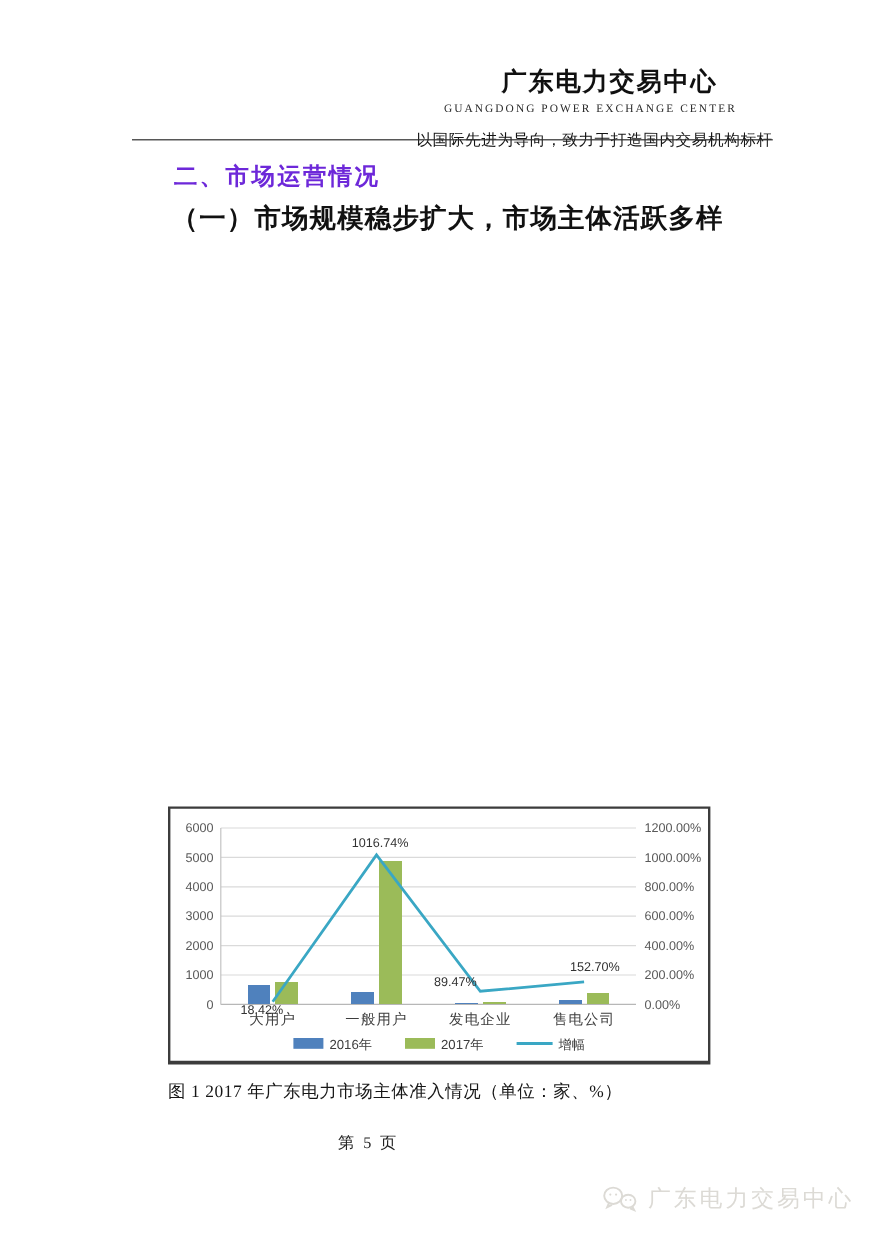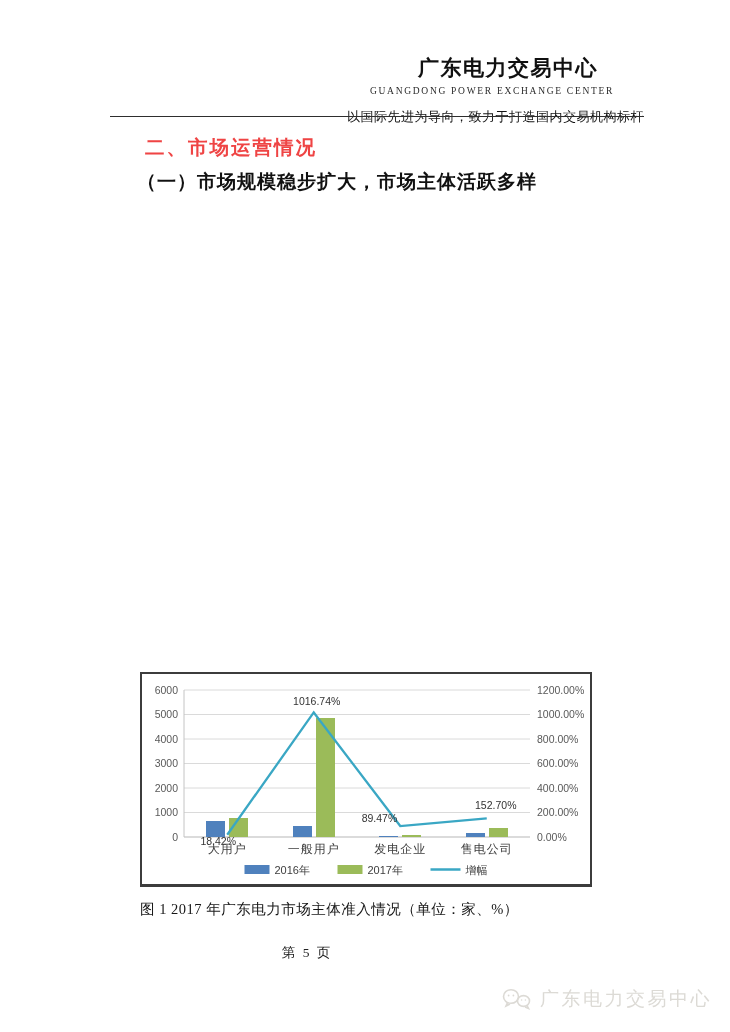--- a/index.html
+++ b/index.html
@@ -10,23 +10,23 @@
   .hdr-cn{font-family:"Liberation Sans","DejaVu Sans",sans-serif;font-weight:bold;
           font-size:21px;letter-spacing:1.5px;color:#101010;margin-right:46px;}
   .hdr-en{font-size:9.5px;letter-spacing:1.7px;color:#2a2a2a;margin:4px 30px 12px 0;}
   .hdr-tag{font-family:"Liberation Sans","DejaVu Sans",sans-serif;font-size:13px;
            color:#141414;margin-top:5px;letter-spacing:.5px;}
   .hdr-rule{position:absolute;left:110px;right:86px;top:116px;height:0;
             border-top:1.5px solid #2e2e2e;}
   
   .main{position:absolute;left:99px;top:131px;width:537px;text-align:justify;
         font-size:19px;line-height:33px;letter-spacing:1.2px;}
-  .h2{font-size:19.5px;font-weight:bold;margin:0 0 1px 46px;letter-spacing:2px;color:#ef4444;}
+  .h2{font-size:19.5px;font-weight:bold;margin:0 0 1px 46px;letter-spacing:2px;color:#6d28d9;}
   .para{margin:0;text-indent:2em;}
-  .h3{font-size:19px;font-weight:bold;margin:0;text-indent:2em;letter-spacing:1px;color:#111;}
+  .h3{font-size:22px;font-weight:bold;margin:0;text-indent:2em;letter-spacing:1px;color:#111;}
   
   .figure{position:absolute;left:140px;top:672px;width:452px;margin:0;}
   .chart-box{border:2px solid #3c3c3c;border-bottom-width:3px;background:#fff;}
   .chart-box svg{display:block;}
   .tick{font:10.5px "Liberation Sans","DejaVu Sans",sans-serif;fill:#595959;}
   .cat{font:12px "Liberation Sans","DejaVu Sans",sans-serif;fill:#3d3d3d;letter-spacing:1px;}
   .dlabel{font:10.5px "Liberation Sans","DejaVu Sans",sans-serif;fill:#333;}
   .leg{font:11px "Liberation Sans","DejaVu Sans",sans-serif;fill:#3d3d3d;}
   .figcap{margin-top:13px;text-align:left;font-size:14.5px;letter-spacing:.5px;color:#161616;}
   

